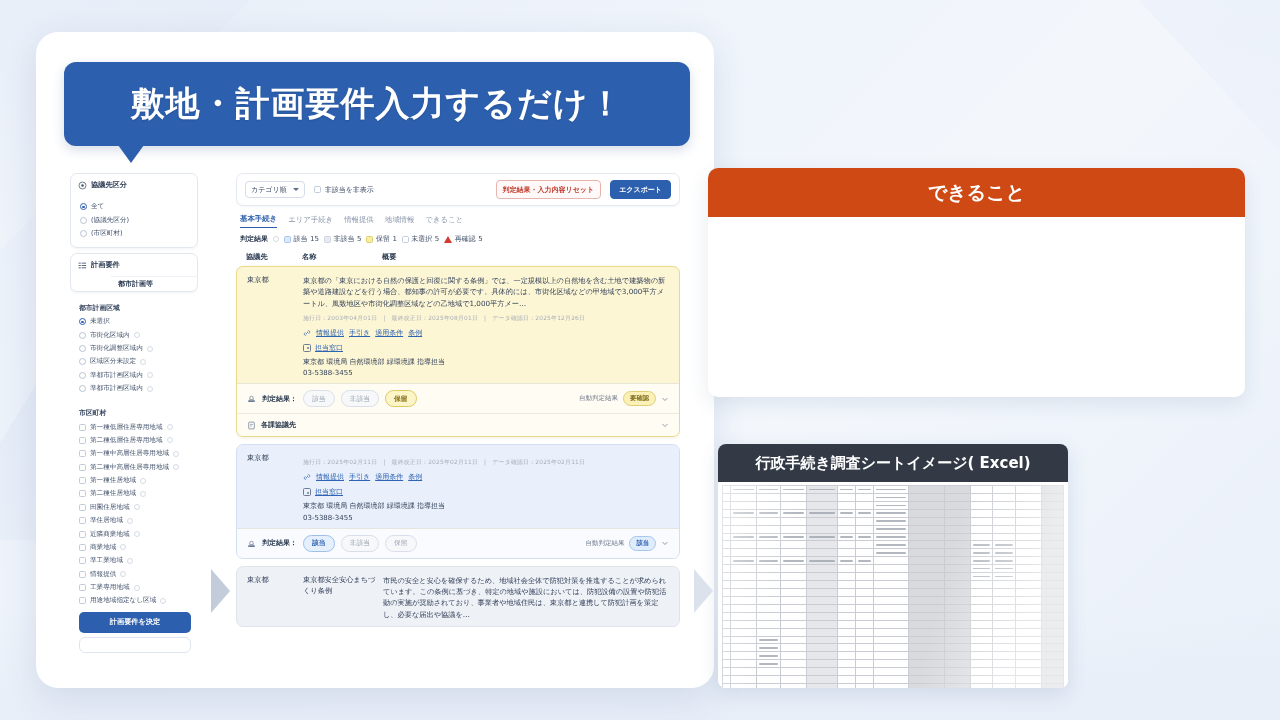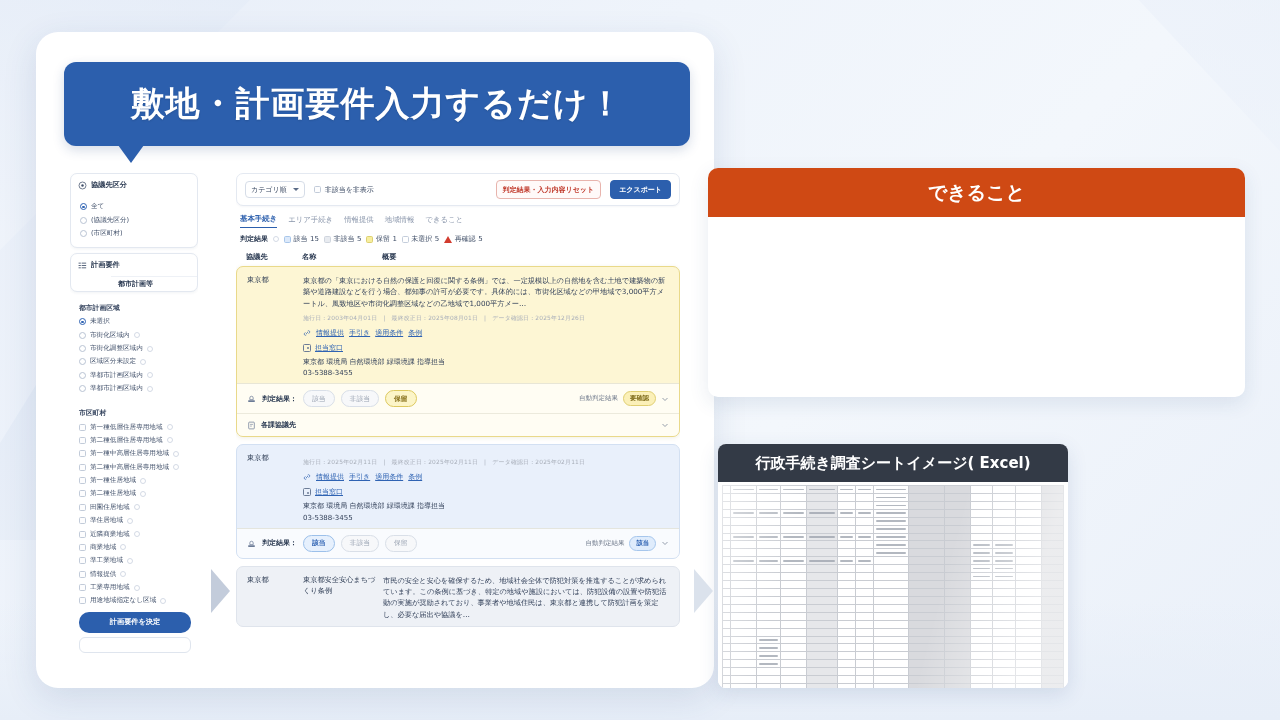--- a/index.html
+++ b/index.html
@@ -50,21 +50,21 @@
   .side-body { padding: 4px 7px 7px 9px; }
   .radio-row, .check-row { display: flex; align-items: center; gap: 4px; padding: 2.2px 0; font-size: 6.6px; color: #41506a; }
   .rdo { width: 7px; height: 7px; flex: 0 0 7px; border: 1px solid #b9c3d3; border-radius: 50%; background: #fff; position: relative; }
   .rdo.on { border-color: #2f63b3; }
   .rdo.on::after { content: ""; position: absolute; left: 1.4px; top: 1.4px; width: 2.6px; height: 2.6px; border-radius: 50%; background: #2f63b3; }
   .chk { width: 7px; height: 7px; flex: 0 0 7px; border: 1px solid #c2cbd9; border-radius: 1.6px; background: #fdfdfe; }
   .help { width: 6px; height: 6px; flex: 0 0 6px; border: 1px solid #c9d1de; border-radius: 50%; opacity: .8; }
   .group-label { font-size: 6.8px; color: #35445e; font-weight: 700; padding: 4px 0 2px 0; }
   .sub-label { font-size: 7px; color: #2b3a52; font-weight: 700; padding: 2px 7px; border-top: 1px solid #eef1f6; margin-left: 40px; }
   .side-btn { margin-top: 4px; background: #2c5fad; color: #fff; font-size: 7.2px; font-weight: 700;
-      text-align: center; padding: 5.5px 0; border-radius: 10px; border: none; width: 100%; }
+      text-align: center; padding: 5.5px 0; border-radius: 5px; border: none; width: 100%; }
   .side-ghost { margin-top: 4px; height: 16px; border: 1px solid #dfe5ee; border-radius: 6px; background: #fff; }
 
   
   .main-panel { position: absolute; left: 236px; top: 173px; width: 444px; height: 492px; overflow: hidden; }
   .toolbar { background: #fff; border: 1px solid #e4e9f1; border-radius: 7px; padding: 6px 8px;
       display: flex; align-items: center; gap: 9px; box-shadow: 0 1px 2px rgba(60,80,120,.05); }
   .select-box { display: flex; align-items: center; gap: 6px; border: 1px solid #d6dde8; border-radius: 4px;
       padding: 2.5px 5px; font-size: 7px; color: #36455e; background: #fff; }
   .caret { width: 0; height: 0; border-left: 3px solid transparent; border-right: 3px solid transparent; border-top: 3.6px solid #5a6b86; }
   .tb-check { display: flex; align-items: center; gap: 4px; font-size: 7px; color: #3c4b64; }

